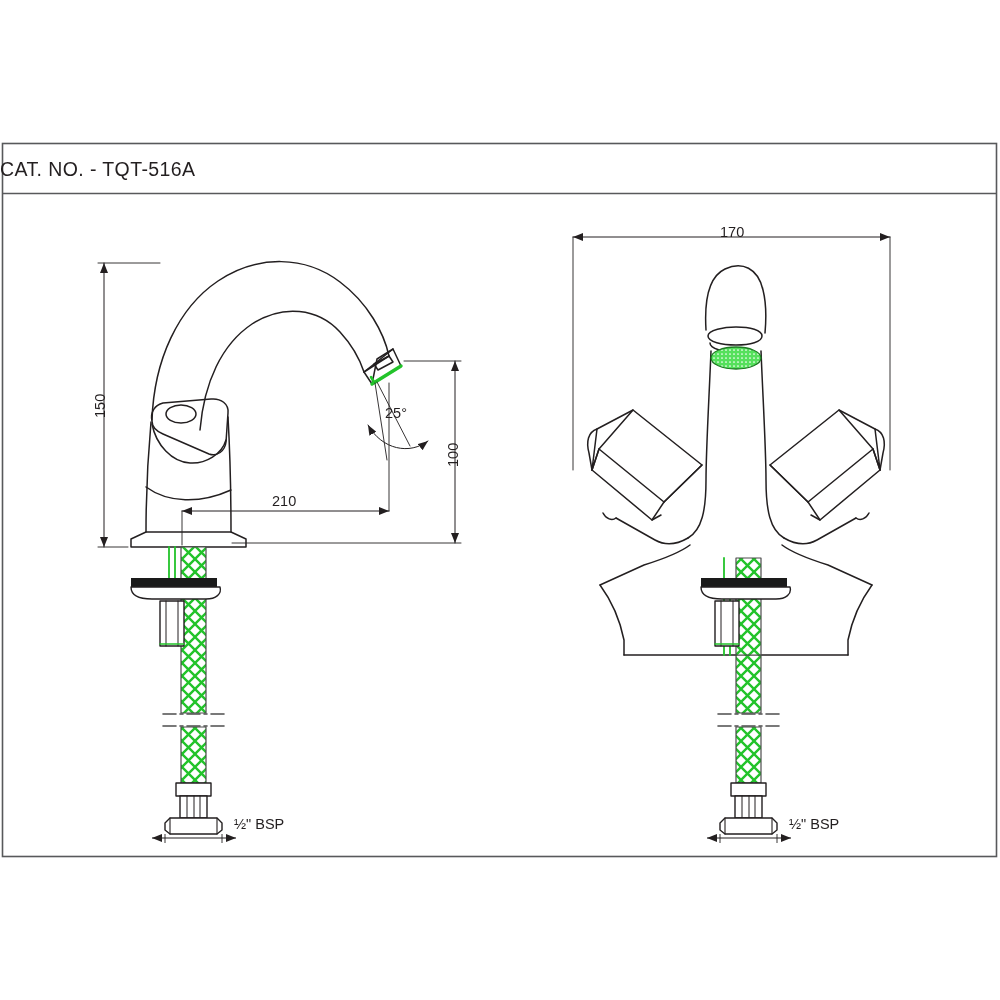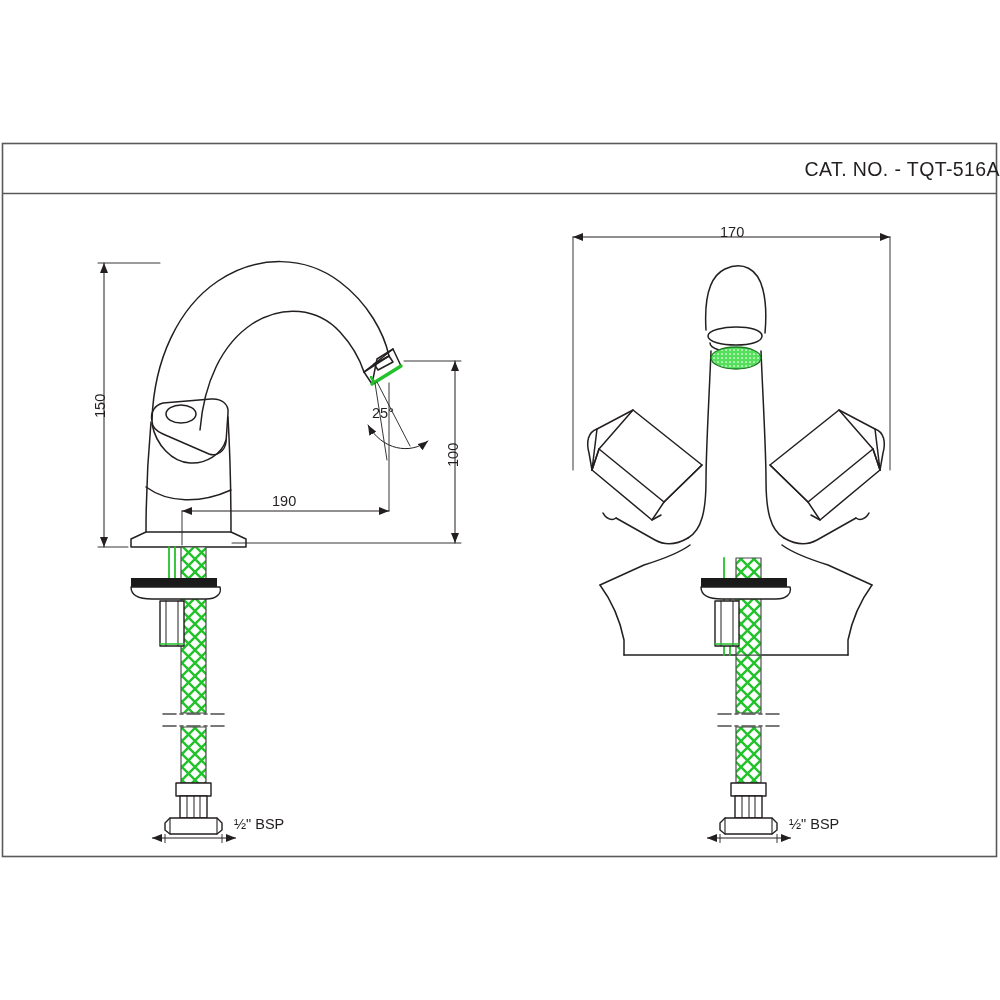--- a/index.html
+++ b/index.html
@@ -5,21 +5,21 @@
 <style>
   html,body{margin:0;padding:0;background:#ffffff;}
   body{width:1000px;height:1000px;position:relative;
        font-family:"Liberation Sans","DejaVu Sans",sans-serif;
        overflow:hidden;}
   #sheet{position:absolute;left:0;top:0;width:1000px;height:1000px;}
   svg{display:block;}
   .frame{fill:none;stroke:#58595b;stroke-width:1.6;}
   .divider{stroke:#58595b;stroke-width:1.6;}
   #title-text{position:absolute;left:0;top:158px;width:1000px;
-              text-align:right;font-size:19.5px;color:#231f20;
+              text-align:left;font-size:19.5px;color:#231f20;
               letter-spacing:.4px;font-family:"Liberation Sans",sans-serif;}
   .dim-lbl{position:absolute;font-size:14.5px;color:#231f20;
            font-family:"Liberation Sans",sans-serif;white-space:nowrap;}
   .rot90{transform:rotate(-90deg);transform-origin:left top;}
   .bsp-lbl{position:absolute;font-size:14.5px;color:#231f20;
            font-family:"Liberation Sans",sans-serif;white-space:nowrap;}
 </style>
 </head>
 <body>
 
@@ -285,25 +285,25 @@
     <line x1="777" y1="834" x2="777" y2="843" stroke-width="0.9"></line>
     <line x1="707" y1="838" x2="791" y2="838" marker-start="url(#arb)" marker-end="url(#ar)"></line>
   </g>
 
 </svg>
 
 <div id="title-text">CAT. NO. - TQT-516A</div>
 
 <div class="dim-lbl rot90" style="left:92px;top:418px;">150</div>
 
-<div class="dim-lbl" style="left:272px;top:493px;">190</div>
+<div class="dim-lbl" style="left:272px;top:493px;">210</div>
 
 <div class="dim-lbl rot90" style="left:445px;top:467px;">100</div>
 
-<div class="dim-lbl" style="left:372px;top:405px;">25°</div>
+<div class="dim-lbl" style="left:385px;top:405px;">25°</div>
 
 <div class="dim-lbl" style="left:720px;top:224px;">170</div>
 
 <div class="bsp-lbl" style="left:234px;top:816px;">½" BSP</div>
 
 <div class="bsp-lbl" style="left:789px;top:816px;">½" BSP</div>
 
 </div>
 
 </body></html>

